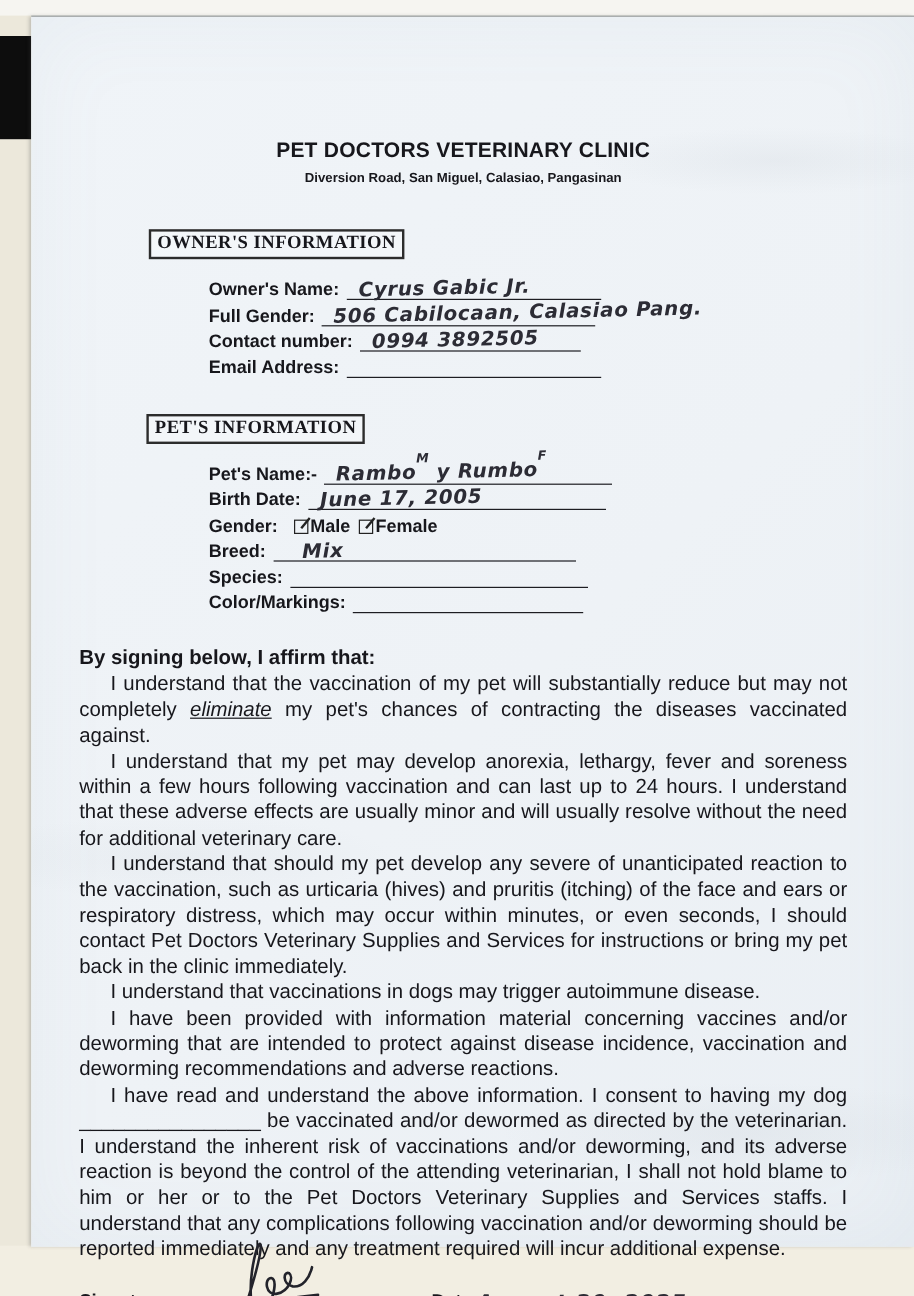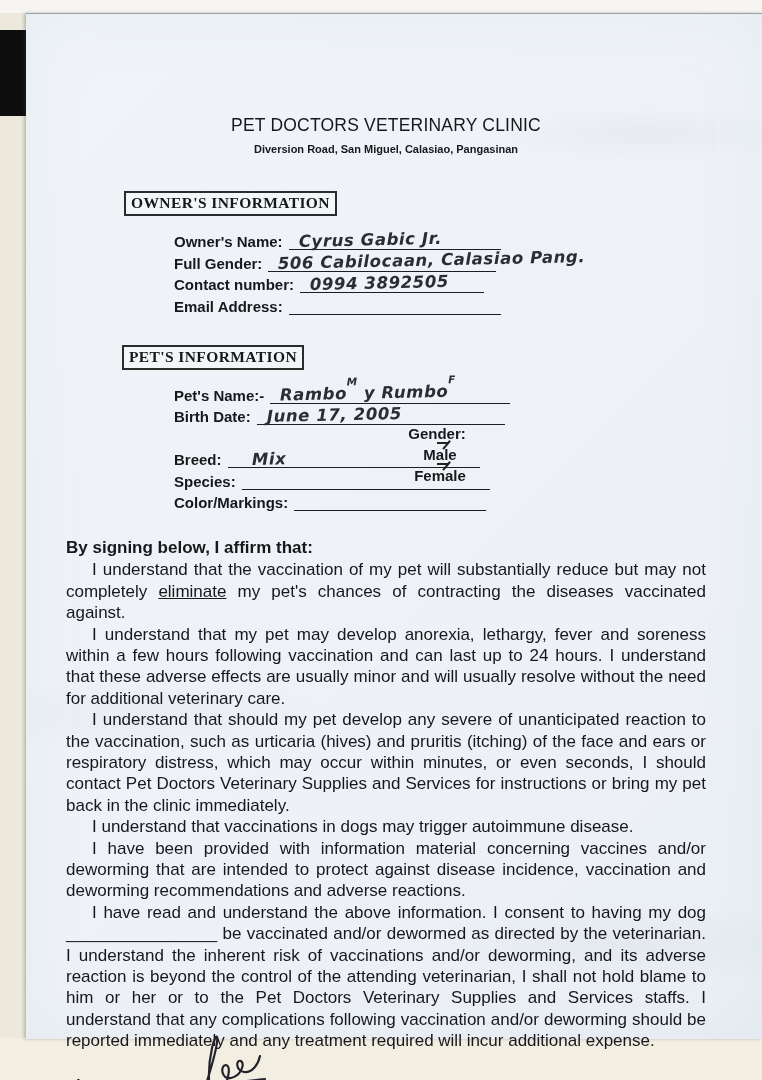--- a/index.html
+++ b/index.html
@@ -22,21 +22,21 @@
   .page::before{ 
     content:"";position:absolute;inset:0;pointer-events:none;
     background:
       radial-gradient(220px 40px at 620px 120px,rgba(160,170,180,.10),transparent 70%),
       radial-gradient(260px 50px at 120px 700px,rgba(160,170,180,.08),transparent 70%),
       radial-gradient(300px 60px at 600px 930px,rgba(160,170,180,.10),transparent 70%);
   }
   .content{position:relative;height:100%;padding:0 56px 0 40px;box-sizing:border-box;}
 
   
-  .clinic-name{margin:0;padding-top:101px;text-align:center;font-size:17.5px;font-weight:normal;letter-spacing:.2px;}
+  .clinic-name{margin:0;padding-top:101px;text-align:center;font-size:17.5px;font-weight:bold;letter-spacing:.2px;}
   .clinic-address{margin:7px 0 0;text-align:center;font-size:11px;font-weight:bold;}
 
   .sec-box{
     display:inline-block;border:2px solid #2c2c2c;padding:1px 5px 2px;
     font-family:"Liberation Serif",serif;font-weight:bold;font-size:15.5px;letter-spacing:.4px;
     background:rgba(255,255,255,.25);
   }
   .sec-owner{margin:36px 0 0 58px;}
   .sec-pet{margin:30px 0 0 56px;}
 
@@ -46,27 +46,27 @@
   .frow .lbl{white-space:nowrap;padding-right:6px;}
   .frow .line{position:relative;border-bottom:1.6px solid #1d1d22;align-self:stretch;}
   .hand{
     font-style:italic;color:#2c2c35;font-size:16.5px;white-space:nowrap;
     letter-spacing:.6px;font-family:"DejaVu Sans",sans-serif;
   }
   .line .hand{position:absolute;left:10px;bottom:-2px;transform:rotate(-1.3deg);transform-origin:left bottom;}
   .hand sup{font-size:10.5px;position:relative;top:-7px;letter-spacing:0;}
   .cb{width:10px;height:10px;border:1.7px solid #222;display:inline-block;margin:0 2px 2px 7px;position:relative;}
   .cb::after{content:"";position:absolute;width:11px;height:1.8px;background:#222;transform:rotate(-50deg);right:-4px;top:1px;}
-  .gender-row{display:flex;align-items:center;flex-direction:column;}
+  .gender-row{display:flex;align-items:flex-end;}
 
   
   .affirm{margin:26px 0 0;font-size:17px;line-height:21.4px;}
   .affirm-heading{font-weight:bold;margin:0 0 1px;}
   p.para{margin:0;text-align:justify;text-indent:26px;}
-  .u{text-decoration:underline;}
+  .u{text-decoration:underline;font-style:italic;}
 
   
   .sig-row{display:flex;align-items:flex-start;margin:24px 0 0;font-size:15.5px;font-weight:bold;}
   .sig-line{position:relative;border-bottom:1.6px solid #1d1d22;width:196px;height:20px;}
   .date-line{position:relative;border-bottom:1.6px solid #1d1d22;width:176px;height:20px;margin-left:4px;}
   .sig-gap{width:26px;}
   .sig-scribble{position:absolute;left:28px;bottom:-14px;}
   .date-line .hand{font-size:18px;bottom:-1px;}
 </style>
 </head>

